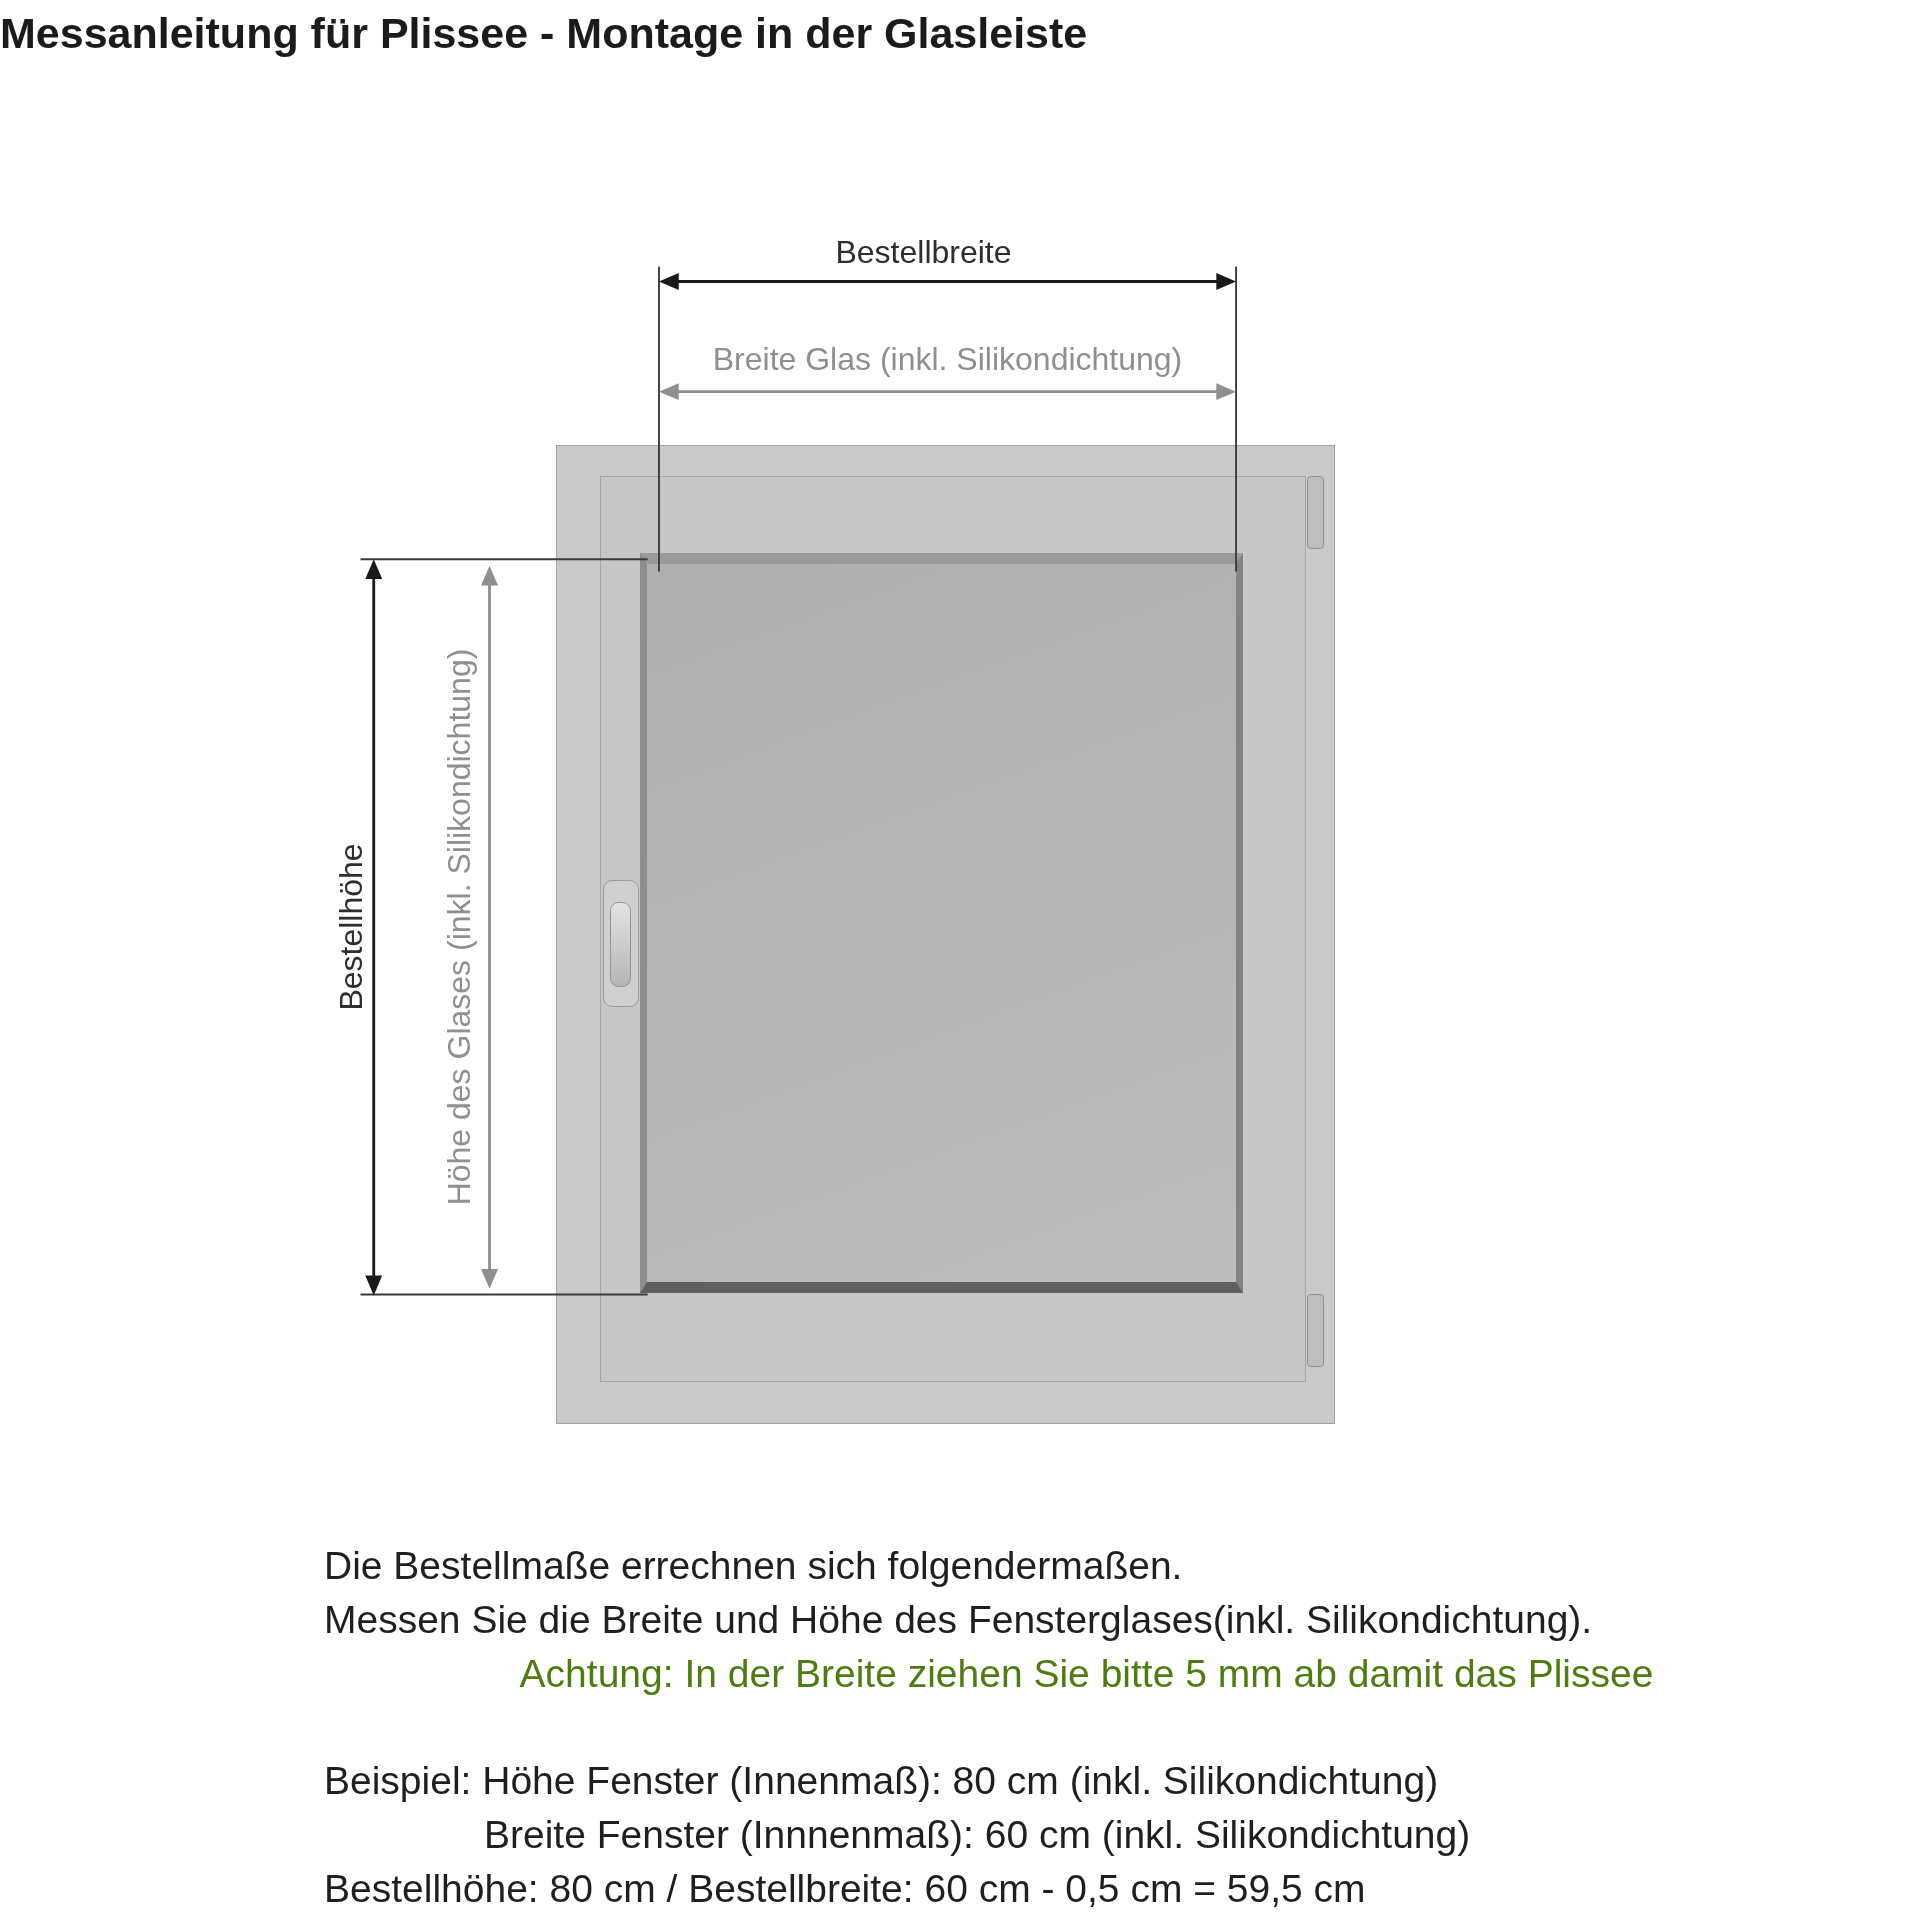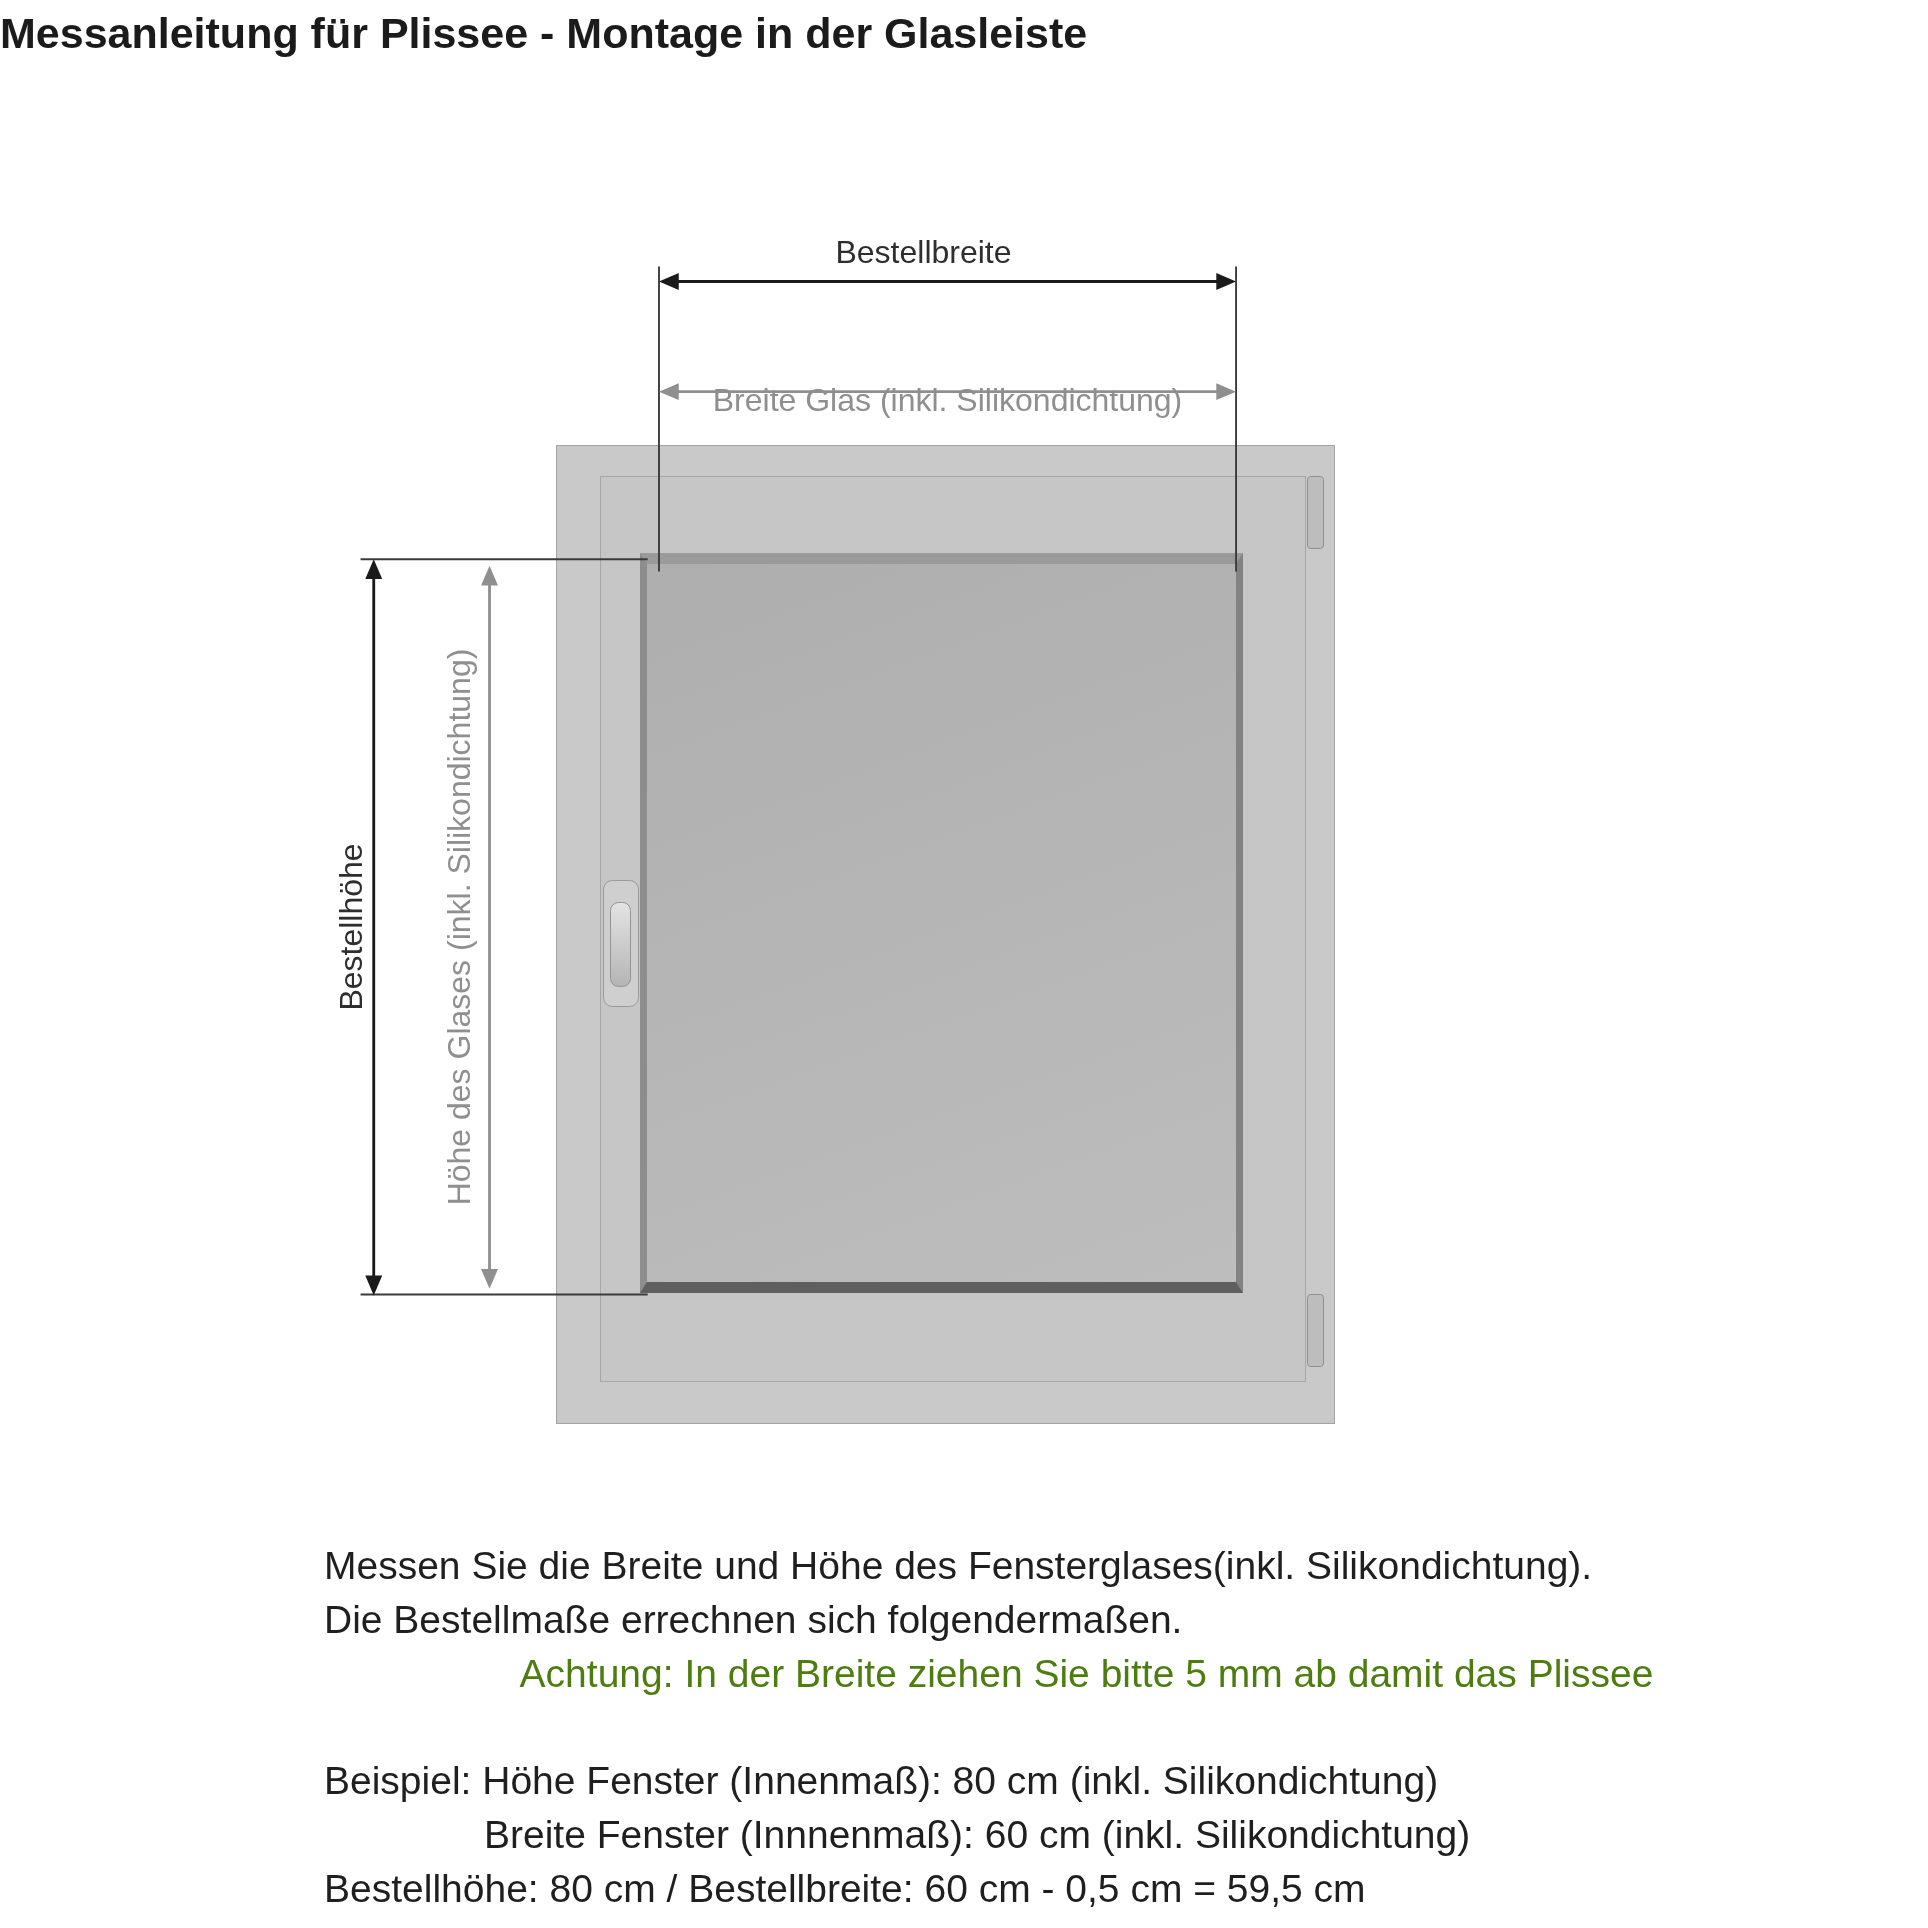--- a/index.html
+++ b/index.html
@@ -45,21 +45,21 @@
   .hinge-top { left: 1307px; top: 476px; }
   .hinge-bottom { left: 1307px; top: 1294px; }
 
   
   .dims { position: absolute; left: 0; top: 0; pointer-events: none; }
 
   .lbl { position: absolute; font-size: 32px; white-space: nowrap; }
   .lbl-dark { color: #2e2e2e; }
   .lbl-gray { color: #8f8f8f; }
   .lbl-bestellbreite { left: 635px; top: 234px; width: 577px; text-align: center; }
-  .lbl-breiteglas   { left: 659px; top: 341px; width: 577px; text-align: center; margin-top: 41px; }
+  .lbl-breiteglas   { left: 659px; top: 341px; width: 577px; text-align: center; }
   .rot { transform: translate(-50%, -50%) rotate(-90deg); }
   .lbl-bestellhoehe { left: 351px; top: 927px; }
   .lbl-hoeheglas    { left: 459px; top: 927px; }
 
   
   .text-block { position: absolute; left: 324px; top: 1539px; width: 1525px; }
   .text-block p { font-size: 39px; line-height: 54px; color: #1f1f1f; }
   .text-block p.warning { color: #4d7c0f; text-align: center; }
   .text-block p.gap { margin-top: 53px; }
   .text-block p.indent { padding-left: 160px; }
@@ -110,22 +110,22 @@
       </g>
     </svg>
 
     <div class="lbl lbl-dark lbl-bestellbreite">Bestellbreite</div>
     <div class="lbl lbl-gray lbl-breiteglas">Breite Glas (inkl. Silikondichtung)</div>
     <div class="lbl lbl-dark rot lbl-bestellhoehe">Bestellhöhe</div>
     <div class="lbl lbl-gray rot lbl-hoeheglas">Höhe des Glases (inkl. Silikondichtung)</div>
   </div>
 
   <div class="text-block">
+    <p>Die Bestellmaße errechnen sich folgendermaßen.</p>
     <p>Messen Sie die Breite und Höhe des Fensterglases(inkl. Silikondichtung).</p>
-    <p>Die Bestellmaße errechnen sich folgendermaßen.</p>
     <p class="warning">Achtung: In der Breite ziehen Sie bitte 5 mm ab damit das Plissee</p>
     <p class="gap">Beispiel: Höhe Fenster (Innenmaß): 80 cm (inkl. Silikondichtung)</p>
     <p class="indent">Breite Fenster (Innnenmaß): 60 cm  (inkl. Silikondichtung)</p>
     <p>Bestellhöhe: 80 cm / Bestellbreite: 60 cm  - 0,5 cm = 59,5 cm</p>
   </div>
 
 </div>
 
 
 </body></html>

